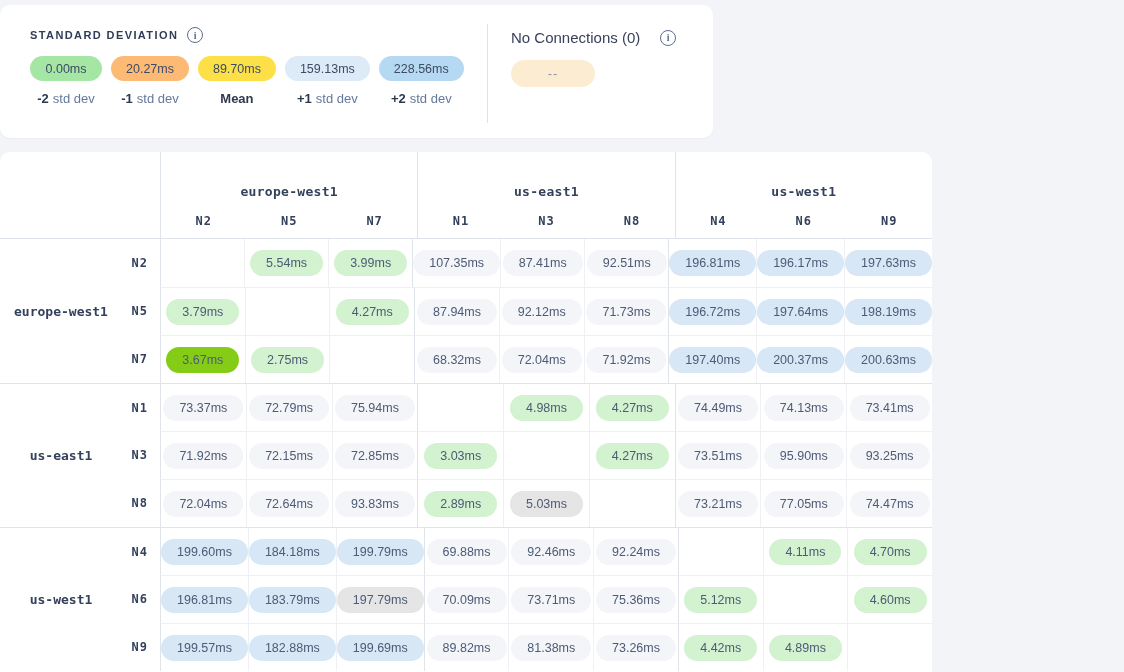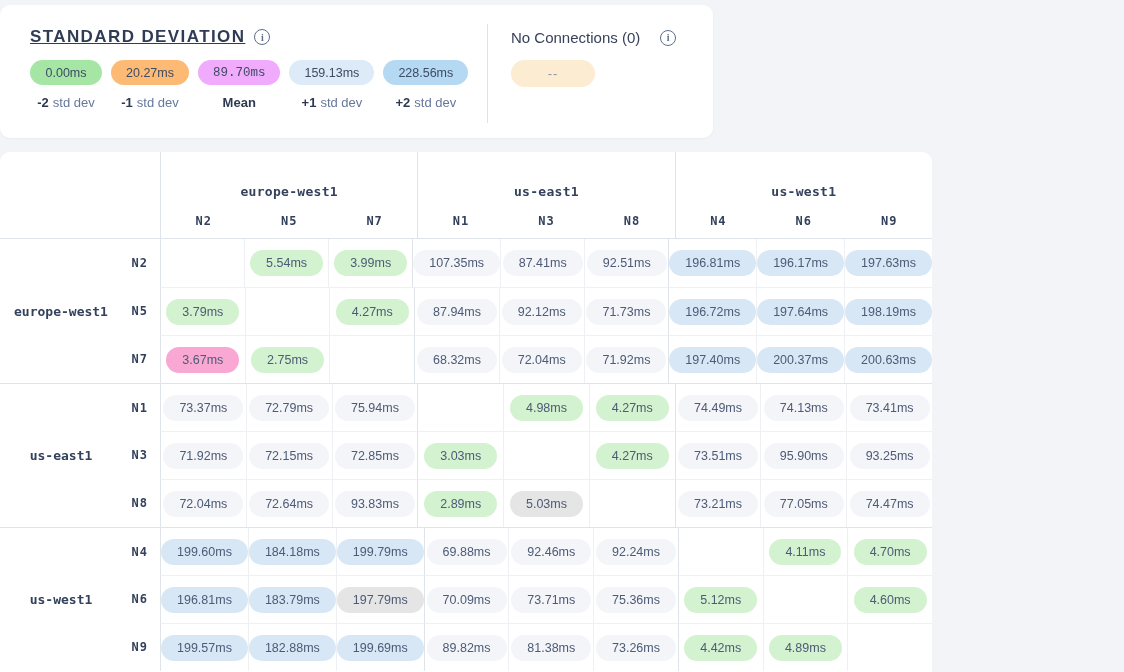--- a/index.html
+++ b/index.html
@@ -15,23 +15,22 @@
   .legend-card {
     position: absolute; top: 5px; left: 0;
     width: 713px; height: 133px;
     background: #ffffff;
     border-radius: 10px;
     box-shadow: 0 1px 2px rgba(40,50,80,0.04);
   }
   .legend-left { position: absolute; left: 30px; top: 22px; }
   .legend-title-row { display: flex; align-items: center; gap: 9px; }
   .legend-title {
-    font-size: 17px; font-weight: bold; letter-spacing: 1.4px;
+    font-size: 11px; font-weight: bold; letter-spacing: 1.4px;
     color: #303c55;
-    text-decoration: underline;
   }
   .info-icon {
     width: 16px; height: 16px; border: 1.4px solid #5e6d8c; border-radius: 50%;
     display: inline-flex; align-items: center; justify-content: center;
     font-family: "Liberation Serif", serif; font-size: 10px; font-weight: bold;
     color: #5e6d8c; cursor: pointer; flex: 0 0 auto;
   }
   .legend-items { display: flex; gap: 9px; margin-top: 13px; }
   .legend-item { display: flex; flex-direction: column; align-items: center; gap: 10px; }
   .legend-pill {
@@ -120,21 +119,21 @@
     <div class="legend-items" id="legend-items">
         <div class="legend-item">
           <div class="legend-pill" style="background: rgb(165, 230, 164);">0.00ms</div>
           <div class="legend-label"><b>-2</b><span class="soft">std dev</span></div>
         </div>
         <div class="legend-item">
           <div class="legend-pill" style="background: #fdba74;">20.27ms</div>
           <div class="legend-label"><b>-1</b><span class="soft">std dev</span></div>
         </div>
         <div class="legend-item">
-          <div class="legend-pill" style="background: #f0abfc; font-family: Liberation Mono, monospace;">89.70ms</div>
+          <div class="legend-pill" style="background: #fde047;">89.70ms</div>
           <div class="legend-label"><b>Mean</b></div>
         </div>
         <div class="legend-item">
           <div class="legend-pill" style="background: rgb(220, 235, 247);">159.13ms</div>
           <div class="legend-label"><b>+1</b><span class="soft">std dev</span></div>
         </div>
         <div class="legend-item">
           <div class="legend-pill" style="background: rgb(181, 217, 242);">228.56ms</div>
           <div class="legend-label"><b>+2</b><span class="soft">std dev</span></div>
         </div>
@@ -238,21 +237,21 @@
         </div>
         <div class="cell">
           <div class="pill" style="background: rgb(215, 231, 246);">198.19ms</div>
         </div>
       </div>
       <div class="mrow inner">
         <div class="label-cell">
           <div class="node-label">N7</div>
         </div>
         <div class="cell gb">
-          <div class="pill" style="background: #f9a8d4;">3.67ms</div>
+          <div class="pill" style="background: #84cc16;">3.67ms</div>
         </div>
         <div class="cell">
           <div class="pill" style="background: rgb(211, 242, 207);">2.75ms</div>
         </div>
         <div class="cell"></div>
         <div class="cell gb">
           <div class="pill" style="background: rgb(243, 245, 249);">68.32ms</div>
         </div>
         <div class="cell">
           <div class="pill" style="background: rgb(243, 245, 249);">72.04ms</div>

